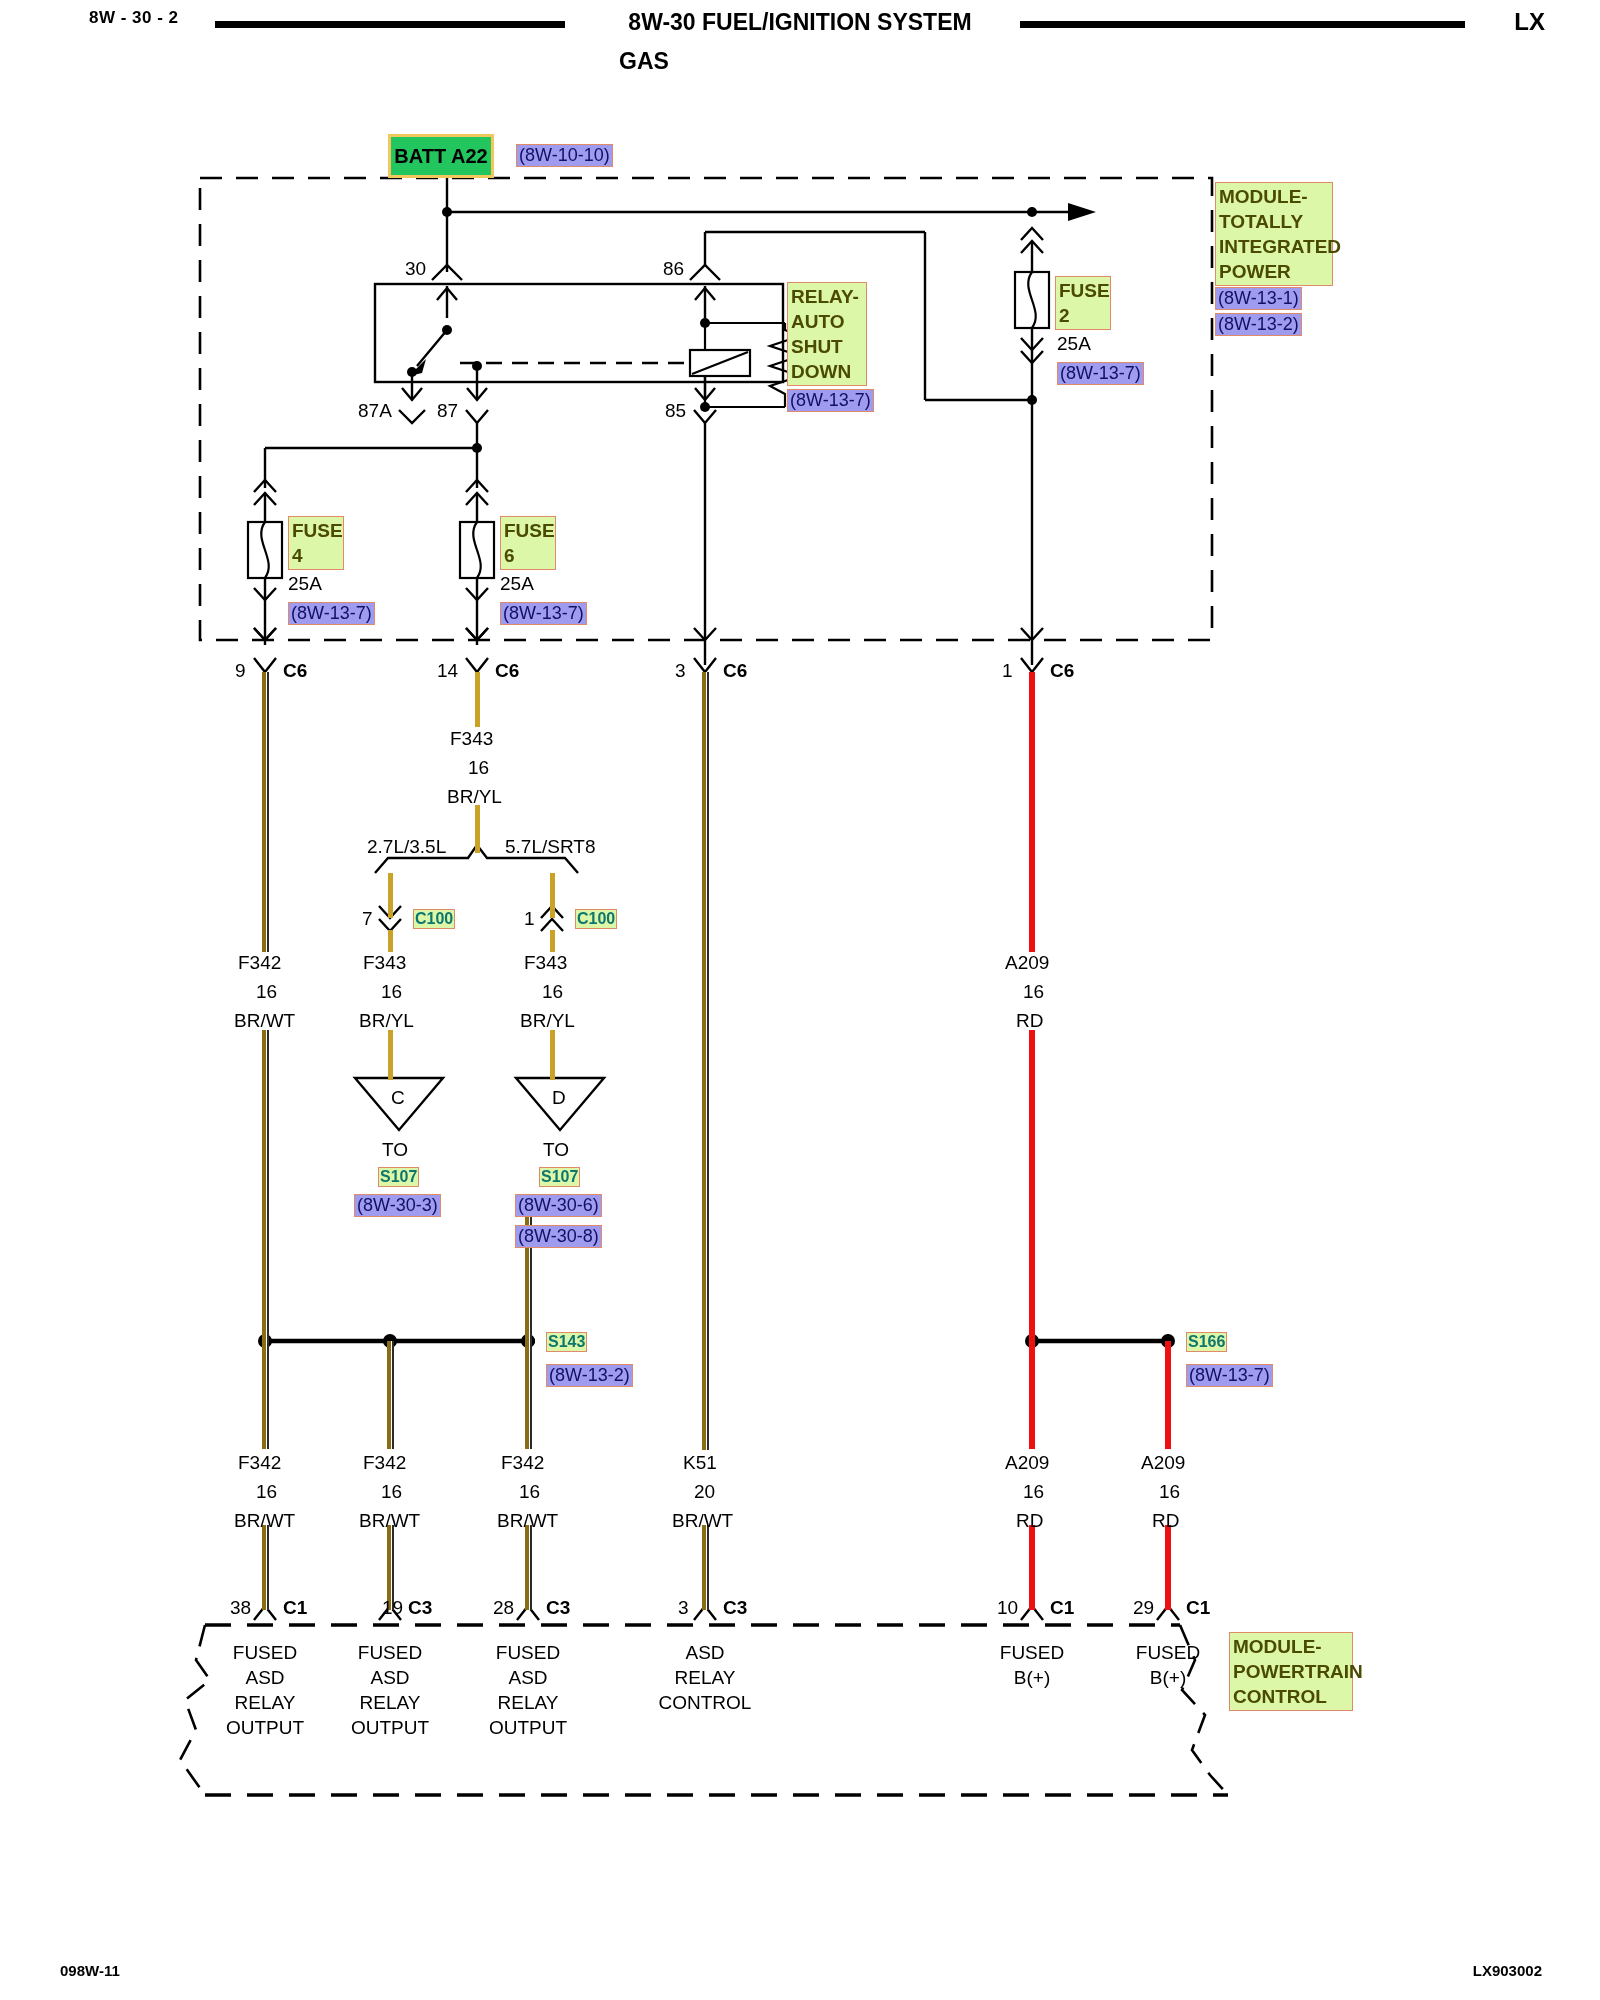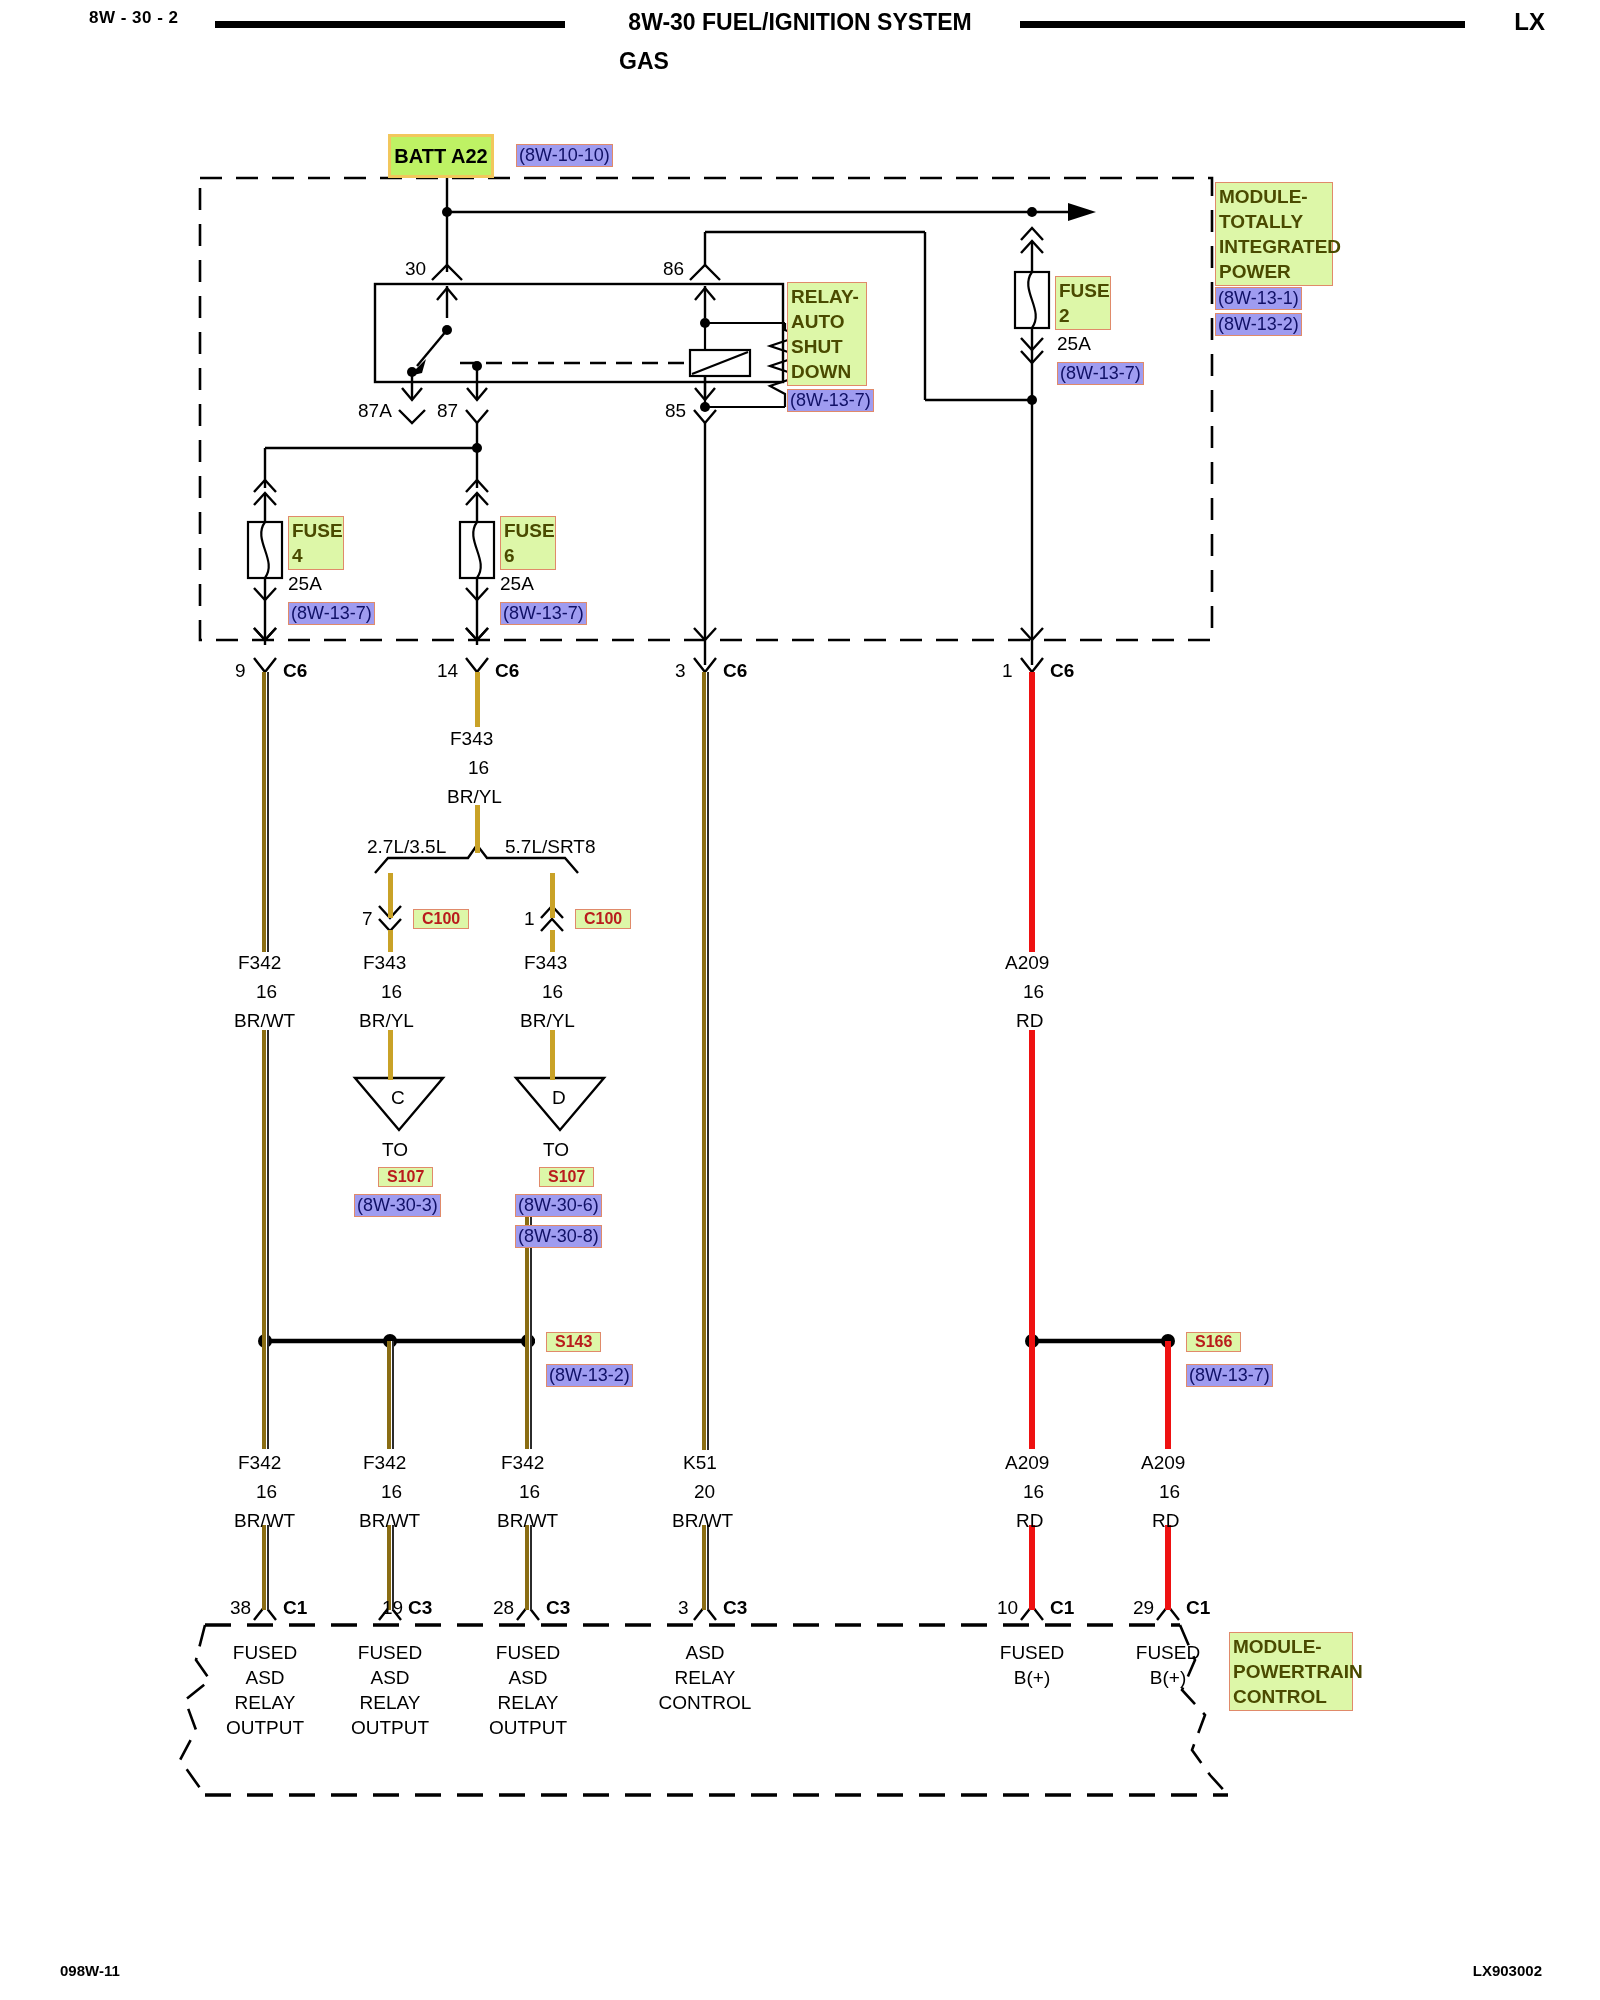--- a/index.html
+++ b/index.html
@@ -19,25 +19,25 @@
   #foot-left{position:absolute;left:60px;top:1962px;font-size:15px;font-weight:bold;}
   #foot-right{position:absolute;right:58px;top:1962px;font-size:15px;font-weight:bold;margin-left:36px;}
   .wbrwt{position:absolute;width:7px;
     background:linear-gradient(to right,#8a6d13 0 4px,#ffffff 4px 5px,#2b2b2b 5px 7px);}
   .wbryl{position:absolute;width:5px;background:#c9a227;}
   .wrd{position:absolute;width:6px;background:#ee1111;}
   .txt{position:absolute;font-size:19px;white-space:nowrap;}
   .txtb{position:absolute;font-size:19px;font-weight:bold;white-space:nowrap;}
   .grn{position:absolute;background:#ddf7a8;border:1px solid #e08a6a;color:#4a4a00;
        font-size:19px;font-weight:bold;line-height:25px;padding:1px 3px;white-space:nowrap;}
-  .grn-sm{position:absolute;background:#ddf7a8;border:1px solid #e08a6a;color:#b91c1c;
-       font-size:16px;font-weight:bold;padding:0 8px;white-space:nowrap;}
+  .grn-sm{position:absolute;background:#ddf7a8;border:1px solid #e08a6a;color:#0f766e;
+       font-size:16px;font-weight:bold;padding:0 1px;white-space:nowrap;}
   .blu{position:absolute;background:#9f9cf0;border:1px solid #e08a6a;color:#101066;
        font-size:18px;padding:0 2px;white-space:nowrap;}
-  .battbox{position:absolute;border:3px solid #f2c75c;background:#bef264;
+  .battbox{position:absolute;border:3px solid #f2c75c;background:#22c55e;
        font-size:20px;font-weight:bold;display:flex;align-items:center;justify-content:center;}
   svg{position:absolute;overflow:visible;}
 </style>
 </head>
 <body>
 
 <div id="header-bar">
   <div id="hdr-left">8W - 30 - 2</div>
   <div id="hdr-rule-left"></div>
   <div id="hdr-title">8W-30 FUEL/IGNITION SYSTEM</div>

